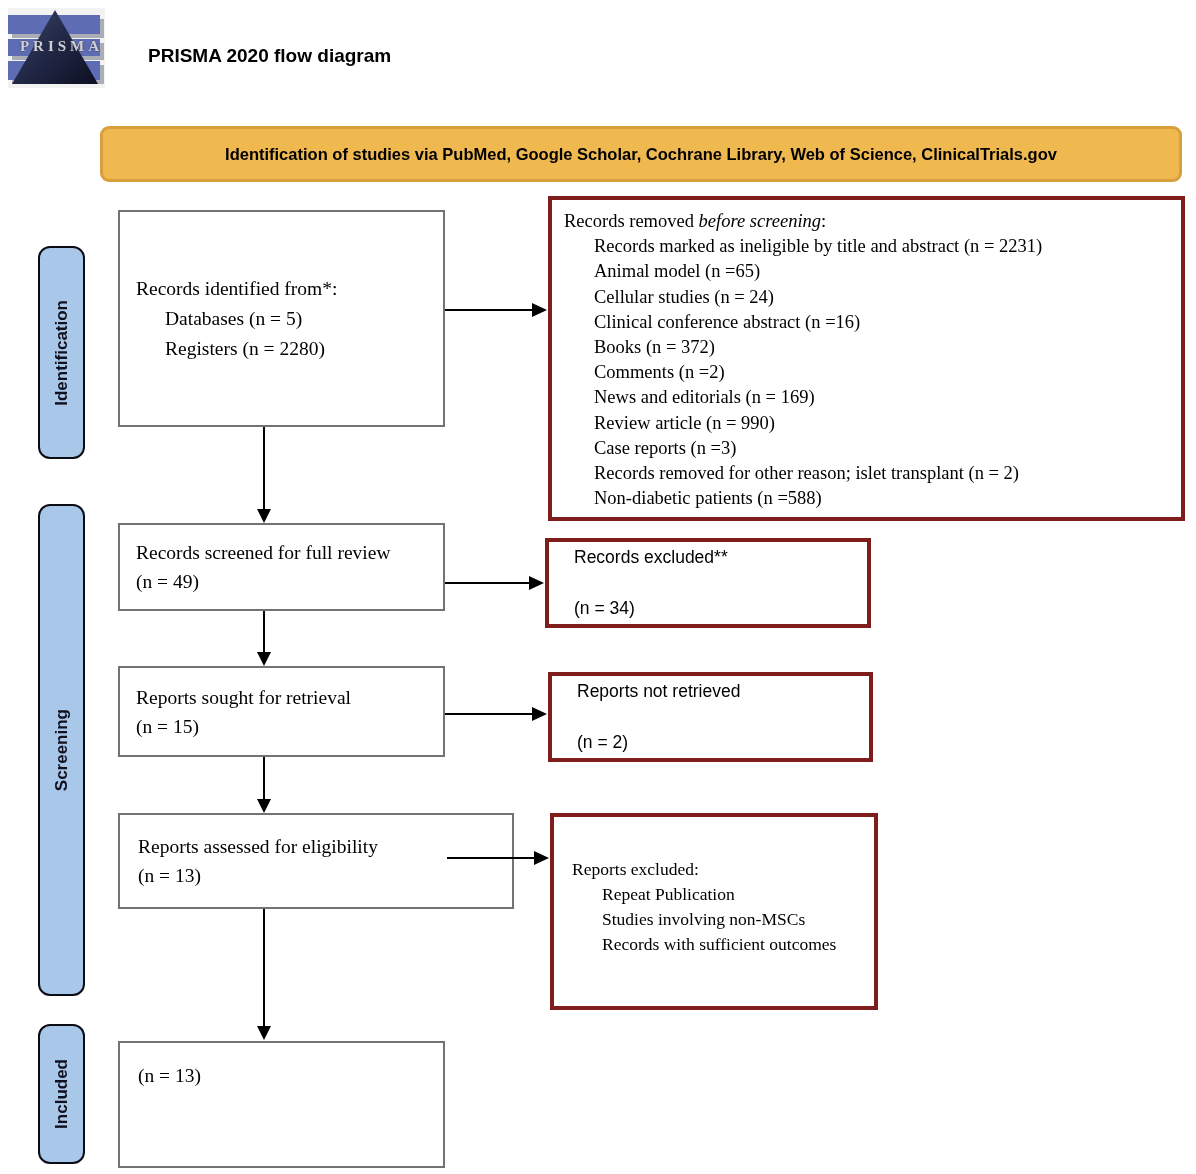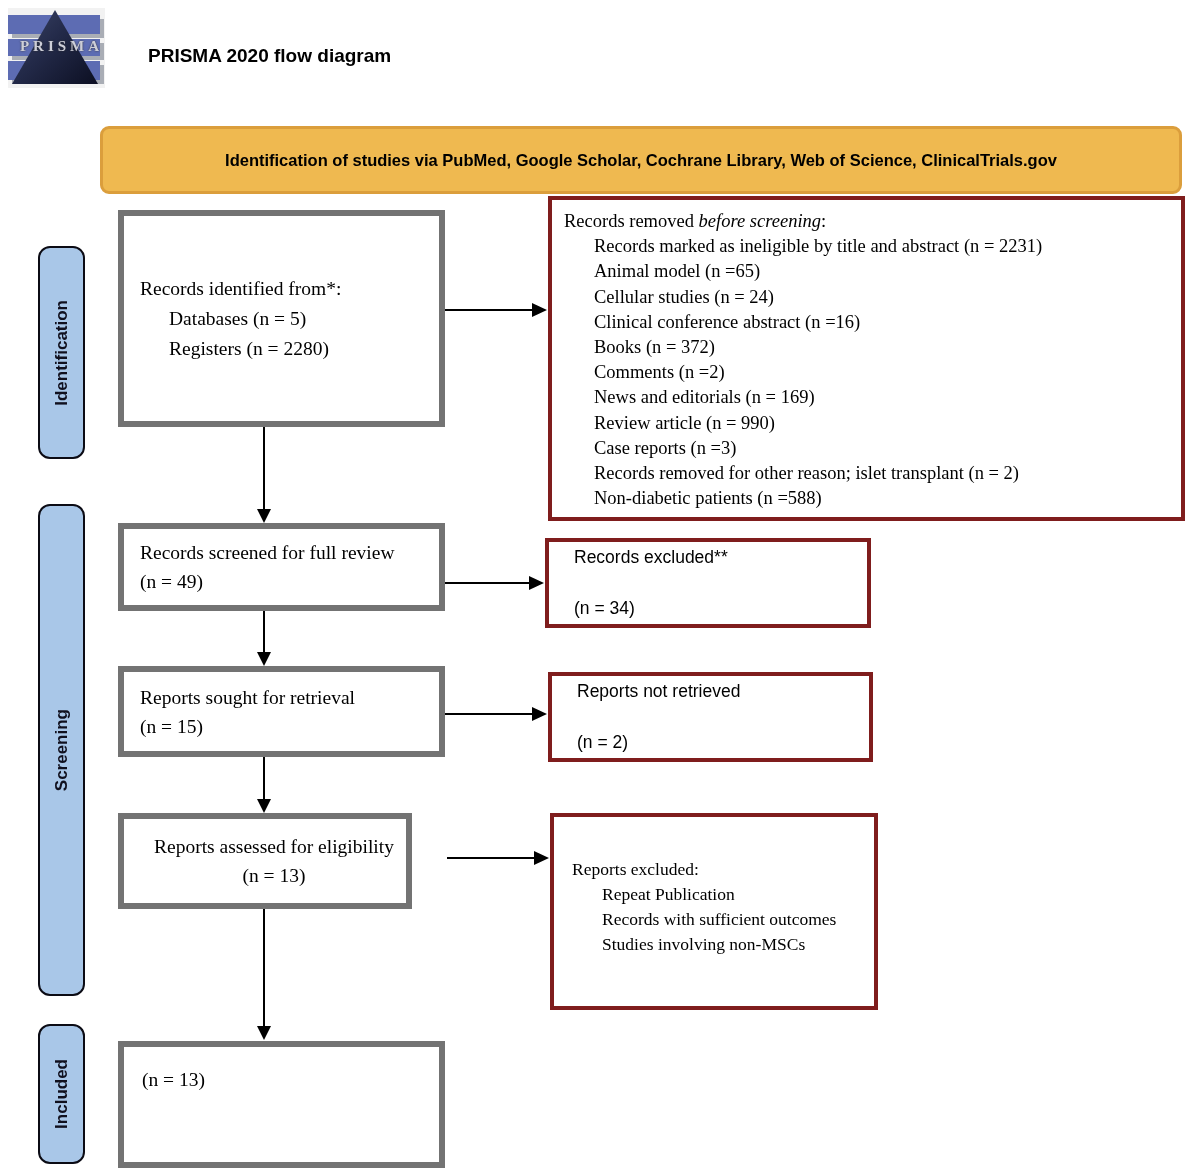--- a/index.html
+++ b/index.html
@@ -39,21 +39,21 @@
   }
 
   
   .page-title {
     position: absolute; left: 148px; top: 45px;
     font-size: 19px; font-weight: bold;
   }
 
   
   .banner {
-    position: absolute; left: 100px; top: 126px; width: 1082px; height: 68px;
+    position: absolute; left: 100px; top: 126px; width: 1082px; height: 56px;
     background: #efb950; border: 3px solid #db9e3c; border-radius: 9px;
     box-sizing: border-box;
     display: flex; align-items: center; justify-content: center;
   }
   .banner span { font-size: 16.5px; font-weight: bold; }
 
   
   .stage {
     position: absolute; left: 38px; width: 47px;
     background: #a9c7e8; border: 2.5px solid #0b0b14; border-radius: 12px;
@@ -66,41 +66,41 @@
     white-space: nowrap;
   }
   .stage-identification { top: 246px; height: 213px; }
   .stage-screening      { top: 504px; height: 492px; }
   .stage-included       { top: 1024px; height: 140px; }
 
   
   .fbox {
     position: absolute; background: #fff; box-sizing: border-box;
   }
-  .fbox.thick { border: 6px solid #737373; }
+  .fbox.thick { border: 2px solid #737373; }
   .fbox.thin  { border: 4px solid #7f1d1d; }
   .serif { font-family: "Liberation Serif", serif; }
   .sans  { font-family: "Liberation Sans", sans-serif; gap: 24px; }
 
   .vcenter { display: flex; flex-direction: column; justify-content: center; }
 
   .box-identified { left: 118px; top: 210px; width: 327px; height: 217px;
     padding-left: 16px; padding-right: 8px; font-size: 19.5px; line-height: 30px; }
   .box-removed { left: 548px; top: 196px; width: 637px; height: 325px;
     padding: 9px 10px 0 12px; font-size: 18.5px; line-height: 25.2px; }
   .box-screened { left: 118px; top: 523px; width: 327px; height: 88px;
     padding-left: 16px; font-size: 19.5px; line-height: 29px; }
   .box-excluded { left: 545px; top: 538px; width: 326px; height: 90px;
     padding-left: 25px; font-size: 17.5px; line-height: 27px; }
   .box-sought { left: 118px; top: 666px; width: 327px; height: 91px;
     padding-left: 16px; font-size: 19.5px; line-height: 29px; }
   .box-notretrieved { left: 548px; top: 672px; width: 325px; height: 90px;
     padding-left: 25px; font-size: 17.5px; line-height: 27px; }
-  .box-assessed { left: 118px; top: 813px; width: 294px; height: 96px;
-    padding-left: 18px; font-size: 19.5px; line-height: 29px; text-align: center; }
+  .box-assessed { left: 118px; top: 813px; width: 396px; height: 96px;
+    padding-left: 18px; font-size: 19.5px; line-height: 29px; }
   .box-reportsexcluded { left: 550px; top: 813px; width: 328px; height: 197px;
     padding: 40px 8px 0 18px; font-size: 17.5px; line-height: 25px; }
   .box-included { left: 118px; top: 1041px; width: 327px; height: 127px;
     padding: 18px 12px 0 18px; font-size: 19.5px; line-height: 29px; }
 
   .indent1 { padding-left: 29px; }
   .indent2 { padding-left: 30px; }
   .em { font-style: italic; }
 
   
@@ -177,22 +177,22 @@
   </div>
 
   <div class="fbox thick serif vcenter box-assessed">
     <div>Reports assessed for eligibility</div>
     <div>(n = 13)</div>
   </div>
 
   <div class="fbox thin serif box-reportsexcluded">
     <div>Reports excluded:</div>
     <div class="indent2">Repeat Publication</div>
+    <div class="indent2">Studies involving non-MSCs</div>
     <div class="indent2">Records with sufficient outcomes</div>
-    <div class="indent2">Studies involving non-MSCs</div>
   </div>
 
   <div class="fbox thick serif box-included">
     <div>(n = 13)</div>
   </div>
 
   <svg class="arrows" width="1196" height="1174" viewBox="0 0 1196 1174">
     <g stroke="#000" stroke-width="2" fill="#000">
 
       <g>

